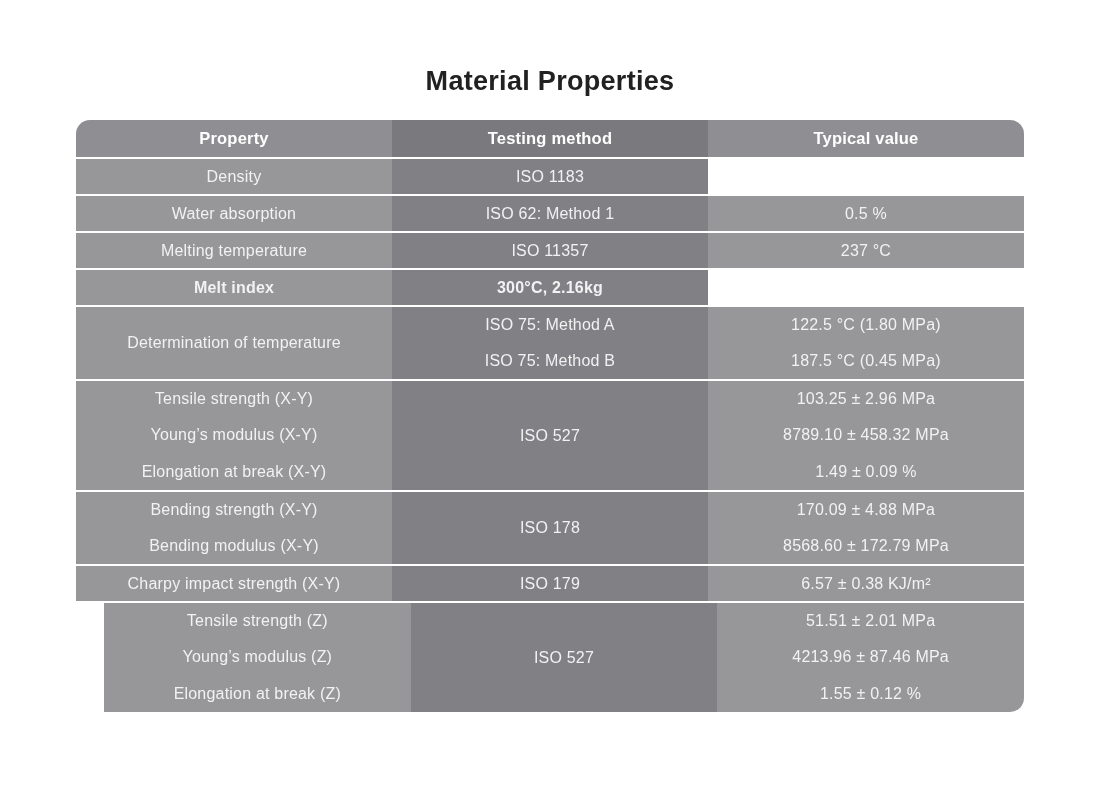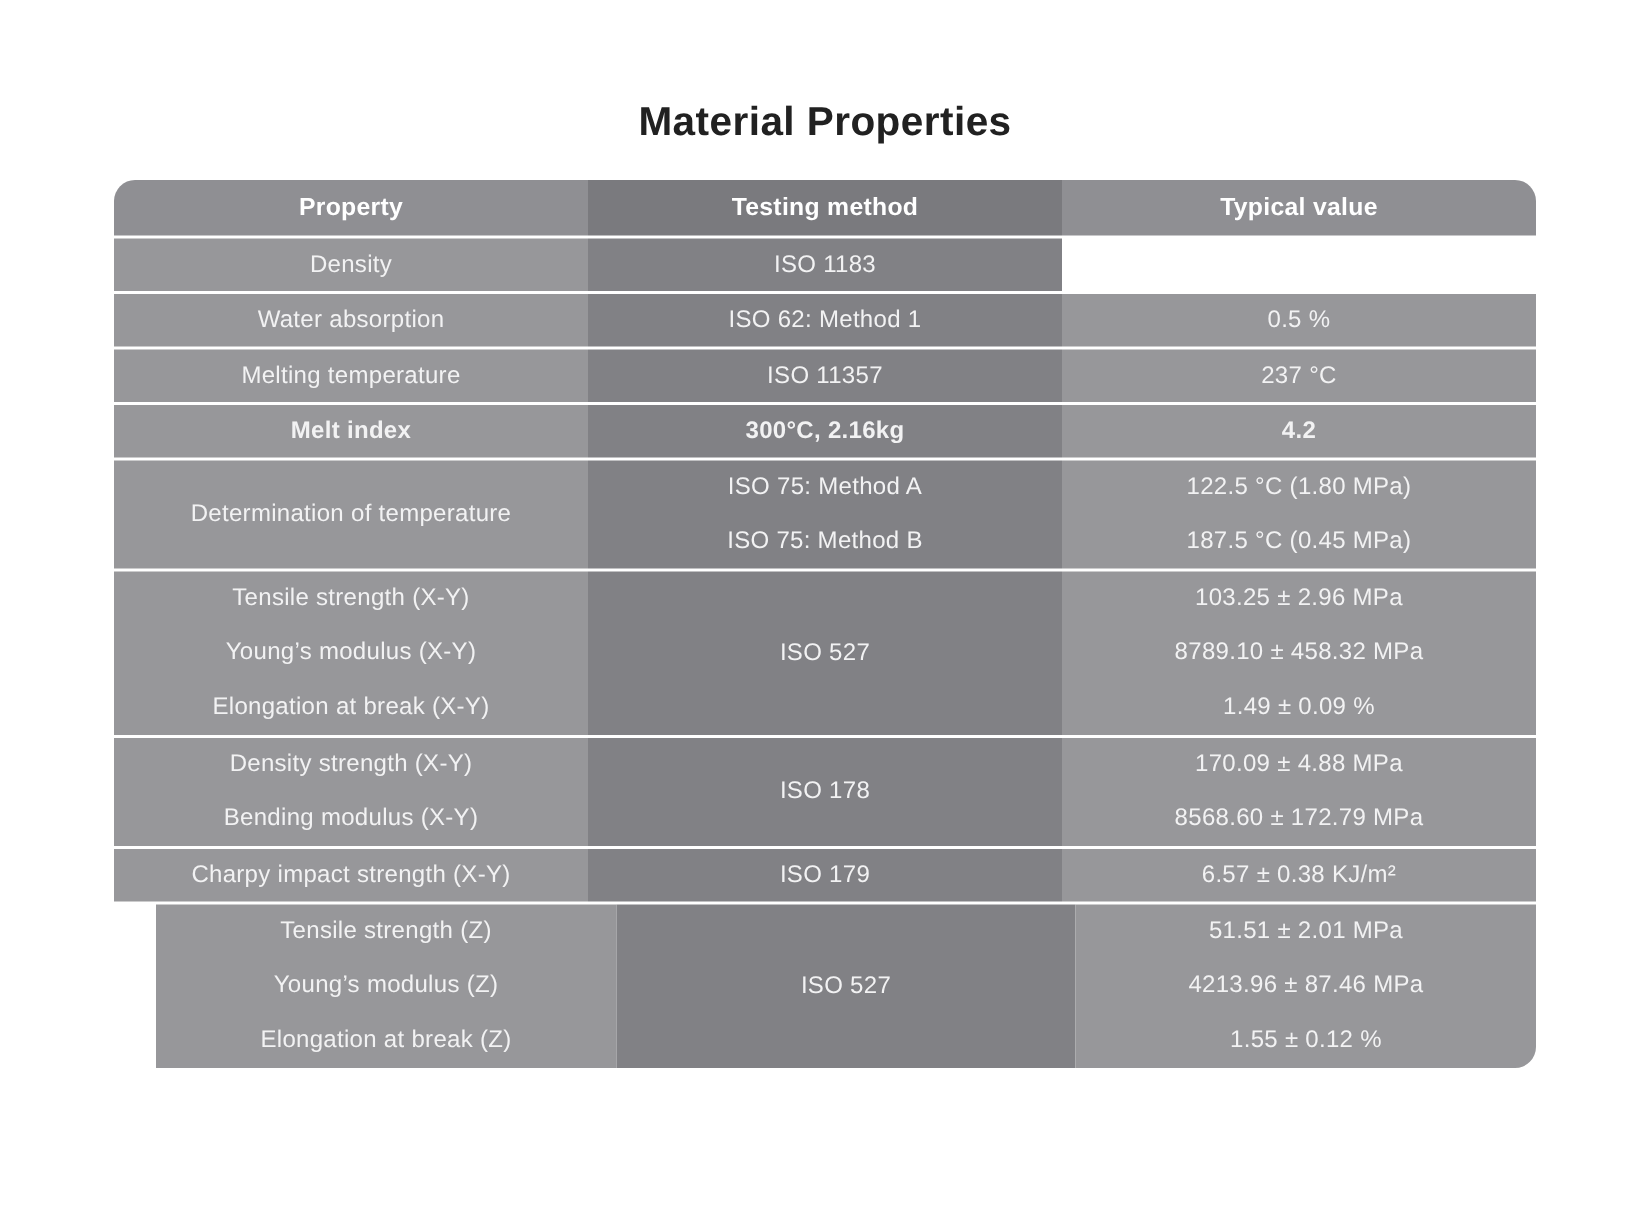--- a/index.html
+++ b/index.html
@@ -99,23 +99,20 @@
             <div class="line">237 °C</div>
           </div>
         </div>
         <div class="trow group" style="height: 37px; font-weight: bold;">
           <div class="col c0">
             <div class="line">Melt index</div>
           </div>
           <div class="col c1">
             <div class="line">300°C, 2.16kg</div>
           </div>
-          <div class="col c2">
-            <div class="line">4.2</div>
-          </div>
         </div>
         <div class="trow group" style="height: 74px;">
           <div class="col c0">
             <div class="line">Determination of temperature</div>
           </div>
           <div class="col c1">
             <div class="line">ISO 75: Method A</div>
             <div class="line">ISO 75: Method B</div>
           </div>
           <div class="col c2">
@@ -133,21 +130,21 @@
             <div class="line">ISO 527</div>
           </div>
           <div class="col c2">
             <div class="line">103.25 ± 2.96 MPa</div>
             <div class="line">8789.10 ± 458.32 MPa</div>
             <div class="line">1.49 ± 0.09 %</div>
           </div>
         </div>
         <div class="trow group" style="height: 74px;">
           <div class="col c0">
-            <div class="line">Density strength (X-Y)</div>
+            <div class="line">Bending strength (X-Y)</div>
             <div class="line">Bending modulus (X-Y)</div>
           </div>
           <div class="col c1">
             <div class="line">ISO 178</div>
           </div>
           <div class="col c2">
             <div class="line">170.09 ± 4.88 MPa</div>
             <div class="line">8568.60 ± 172.79 MPa</div>
           </div>
         </div>

